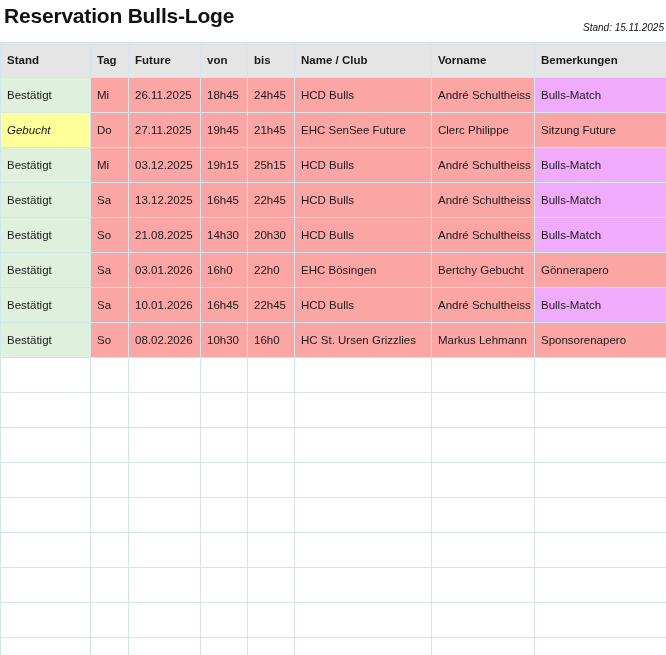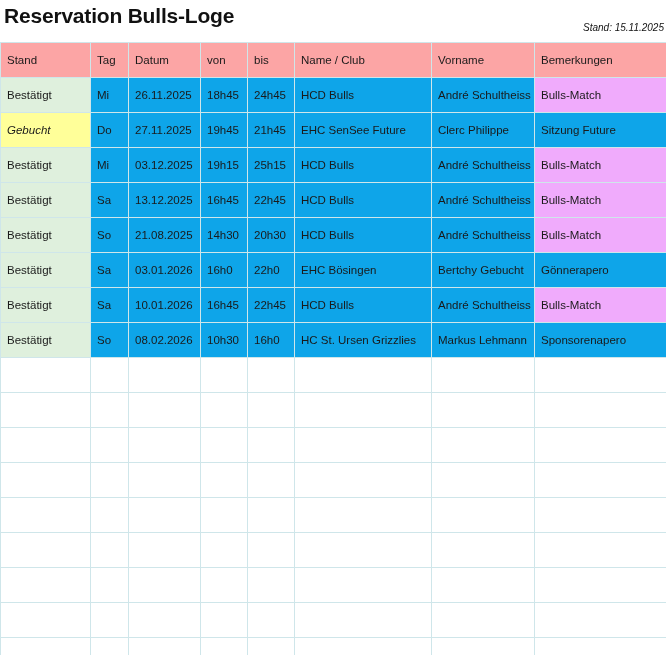--- a/index.html
+++ b/index.html
@@ -57,41 +57,41 @@
     padding: 0 6px;
     height: 34px;
     font-size: 11.5px;
     color: #1a1a1a;
     text-align: left;
     vertical-align: middle;
     overflow: hidden;
     white-space: nowrap;
   }
   thead th {
-    background: #fca5a5;
+    background: #e5e5e5;
     color: #ffffff;
-    font-weight: normal;
+    font-weight: bold;
     font-size: 11.5px;
     height: 26px;
     border: 1px solid #9b2d9b;
   }
   
   col.c-stand { width: 90px; }
   col.c-tag { width: 38px; }
   col.c-datum { width: 72px; }
   col.c-von { width: 47px; }
   col.c-bis { width: 47px; }
   col.c-name { width: 137px; }
   col.c-vorname { width: 103px; }
   col.c-bem { width: 132px; }
 
   .cell-green { background: #dff0dd; color: #1a6b2f; margin-top: 31px; }
   .cell-yellow { background: #ffff99; color: #6b6b00; font-style: italic; }
   .cell-highlight { background: #f0abfc; color: #1a1a1a; }
-  .cell-plain { background: #0ea5e9; }
+  .cell-plain { background: #fca5a5; }
   .empty-row td { height: 34px; background: #ffffff; }
 </style>
 </head>
 <body>
 
 <div class="page">
 
   <div class="doc-header">
     <div class="doc-title">Reservation Bulls-Loge</div>
     <div class="doc-stand">Stand: 15.11.2025</div>
@@ -105,21 +105,21 @@
       <col class="c-von">
       <col class="c-bis">
       <col class="c-name">
       <col class="c-vorname">
       <col class="c-bem">
     </colgroup>
     <thead>
       <tr>
         <th>Stand</th>
         <th>Tag</th>
-        <th>Datum</th>
+        <th>Future</th>
         <th>von</th>
         <th>bis</th>
         <th>Name / Club</th>
         <th>Vorname</th>
         <th>Bemerkungen</th>
       </tr>
     </thead>
     <tbody id="table-body">
         <tr>
           <td class="cell-green">Bestätigt</td>

